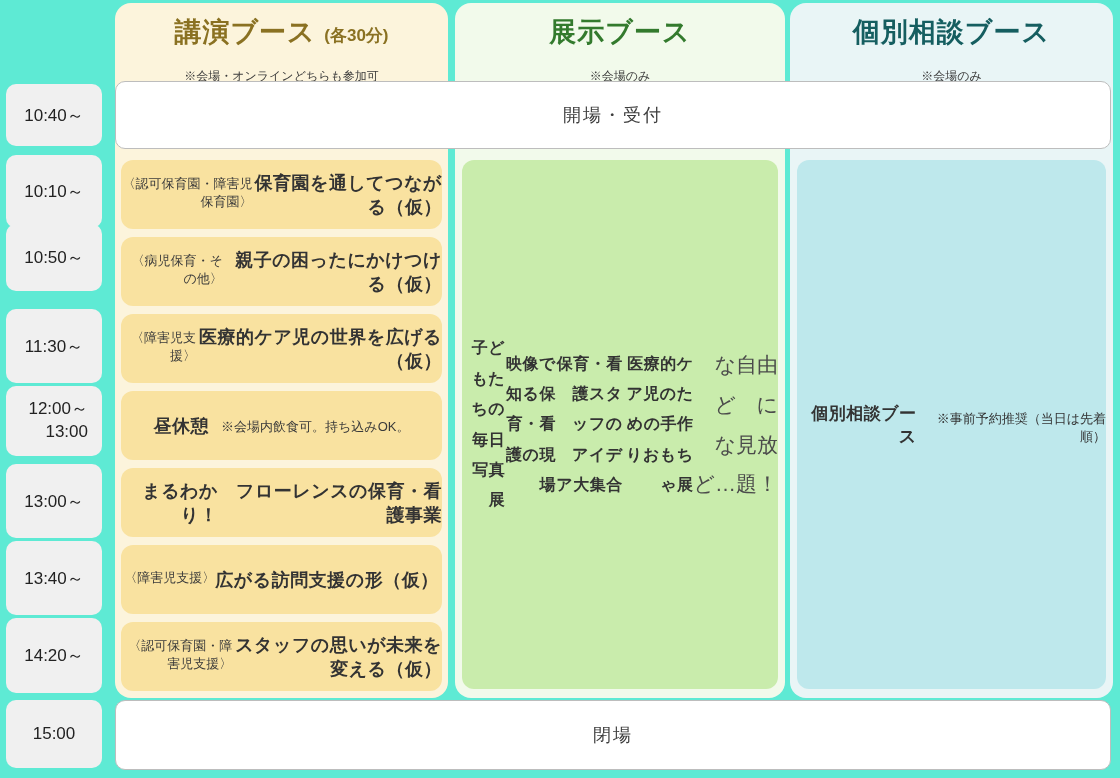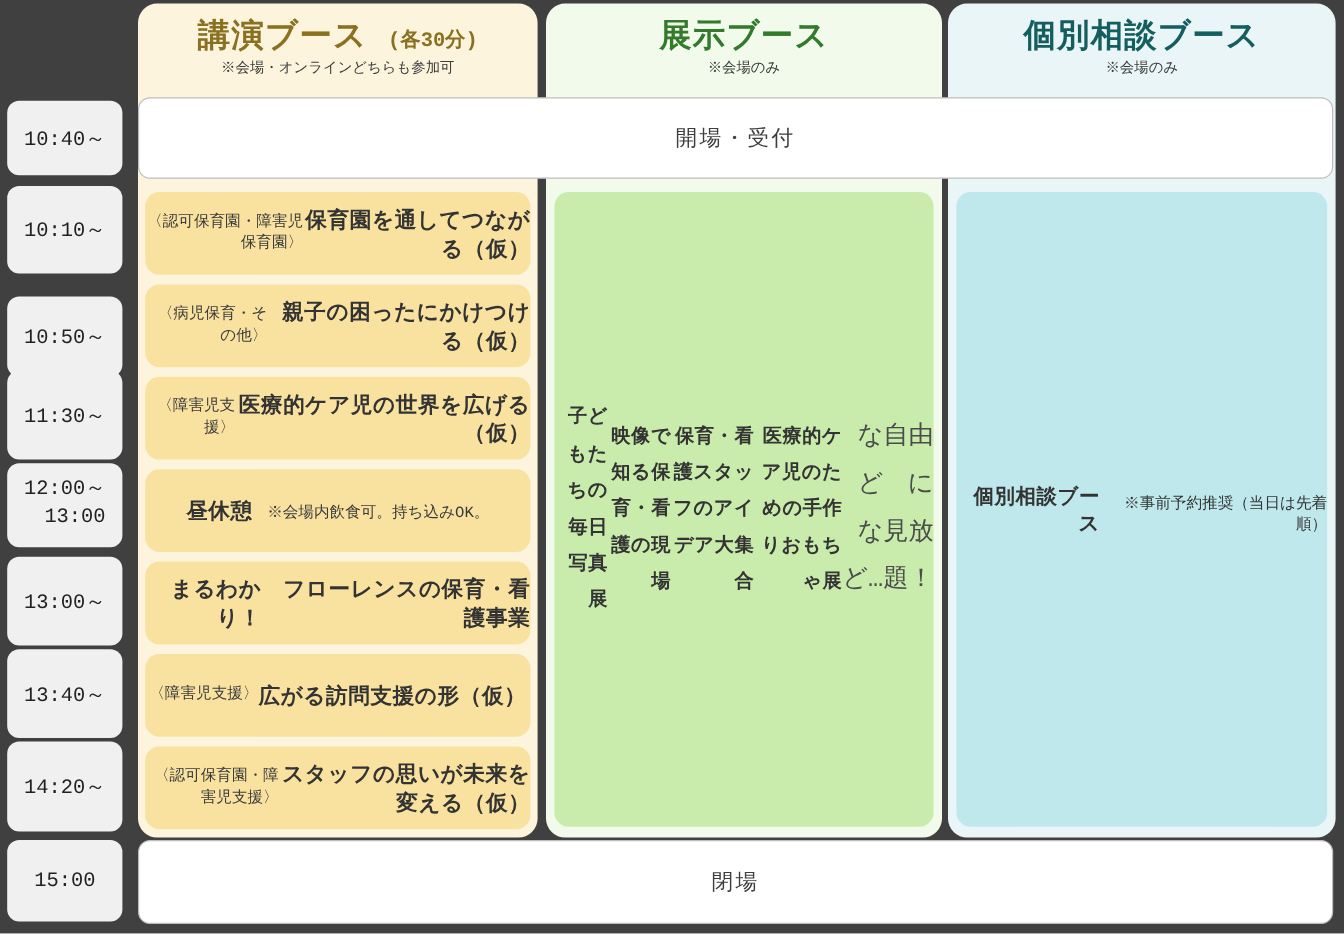--- a/index.html
+++ b/index.html
@@ -1,18 +1,18 @@
 <!DOCTYPE html>
 <html><head>
 <meta charset="utf-8">
 <style>
   html,body{margin:0;padding:0;background:#ffffff;}
   .stage{
-    position:relative;width:1120px;height:778px;background:#404040;
-    font-family:Liberation Mono, monospace;
+    position:relative;width:1120px;height:778px;background:#5eead4;
+    font-family:Liberation Sans, sans-serif;
     overflow:hidden;
   }
   
   .time-cell{
     position:absolute;left:6px;width:96px;background:#f0f0f0;border-radius:10px;
     display:flex;align-items:center;justify-content:center;
     font-size:17px;font-weight:500;color:#222;
   }
   .time-cell.two-line{
     flex-direction:column;align-items:flex-end;justify-content:center;
@@ -22,21 +22,21 @@
   .col{position:absolute;top:3px;height:695px;border-radius:16px;}
   .col-lecture{left:115px;width:333px;background:#fcf4dc;}
   .col-exhibit{left:455px;width:330px;background:#f2faeb;}
   .col-consult{left:790px;width:323px;background:#e9f5f6;}
   .col-header{padding-top:13px;text-align:center;}
   .col-title{font-size:27px;font-weight:700;letter-spacing:1px;line-height:1.2;}
   .col-title .suffix{font-size:17px;letter-spacing:0;}
   .col-lecture .col-title{color:#8a7122;}
   .col-exhibit .col-title{color:#337a2d;}
   .col-consult .col-title{color:#155e60;}
-  .col-subtitle{margin-top:0;font-size:12px;color:#3b3b3b;}
+  .col-subtitle{margin-top:20px;font-size:12px;color:#3b3b3b;}
   
   .card{
     position:absolute;border-radius:12px;display:flex;flex-direction:row;
     align-items:center;justify-content:center;text-align:right;
   }
   .lecture-card{left:121px;width:321px;height:69px;background:#f9e2a0;}
   .card .cat{font-size:13px;color:#3a3a3a;margin-bottom:3px;}
   .card .title{font-size:18px;font-weight:700;color:#333;letter-spacing:0.5px;}
   .card .note{font-size:13px;color:#3a3a3a;margin-top:3px;}
   .exhibit-card{left:462px;top:160px;width:316px;height:529px;background:#c9ecac;}
@@ -78,21 +78,21 @@
 
   <div class="col col-consult">
     <div class="col-header">
       <div class="col-title">個別相談ブース</div>
       <div class="col-subtitle">※会場のみ</div>
     </div>
   </div>
 
   <div class="time-cell" style="top:84px;height:62px;">10:40～</div>
   <div class="time-cell" style="top:155px;height:73px;">10:10～</div>
-  <div class="time-cell" style="top:247px;height:67px;">10:50～</div>
+  <div class="time-cell" style="top:224px;height:67px;">10:50～</div>
   <div class="time-cell" style="top:309px;height:74px;">11:30～</div>
   <div class="time-cell two-line" style="top:386px;height:70px;">
     <div>12:00～</div>
     <div>13:00</div>
   </div>
   <div class="time-cell" style="top:464px;height:74px;">13:00～</div>
   <div class="time-cell" style="top:541px;height:74px;">13:40～</div>
   <div class="time-cell" style="top:618px;height:75px;">14:20～</div>
   <div class="time-cell" style="top:700px;height:68px;">15:00</div>
 

